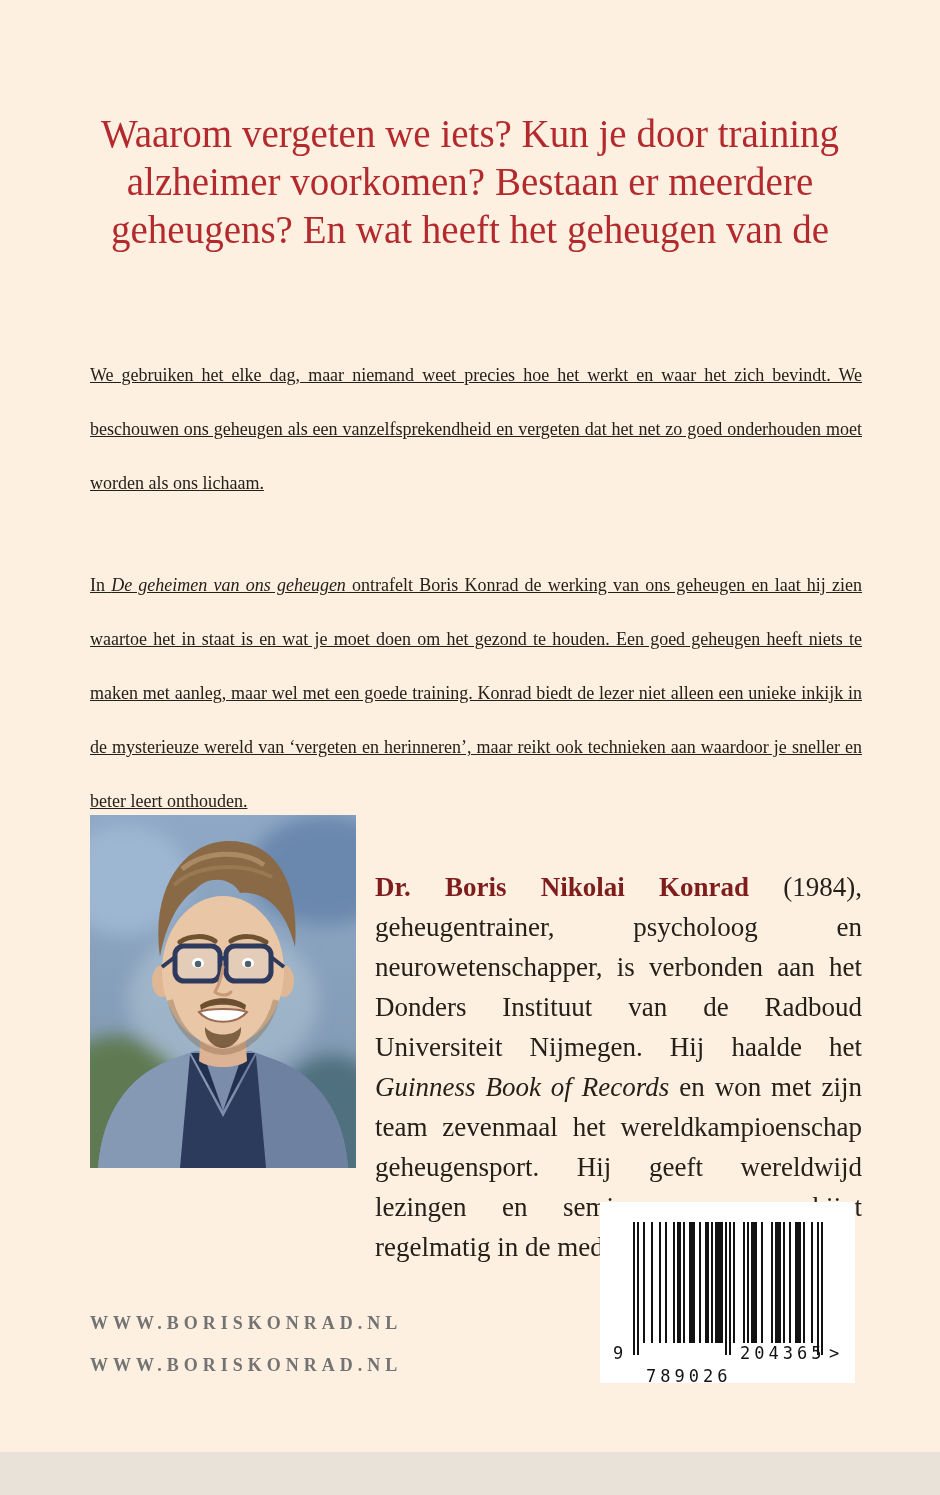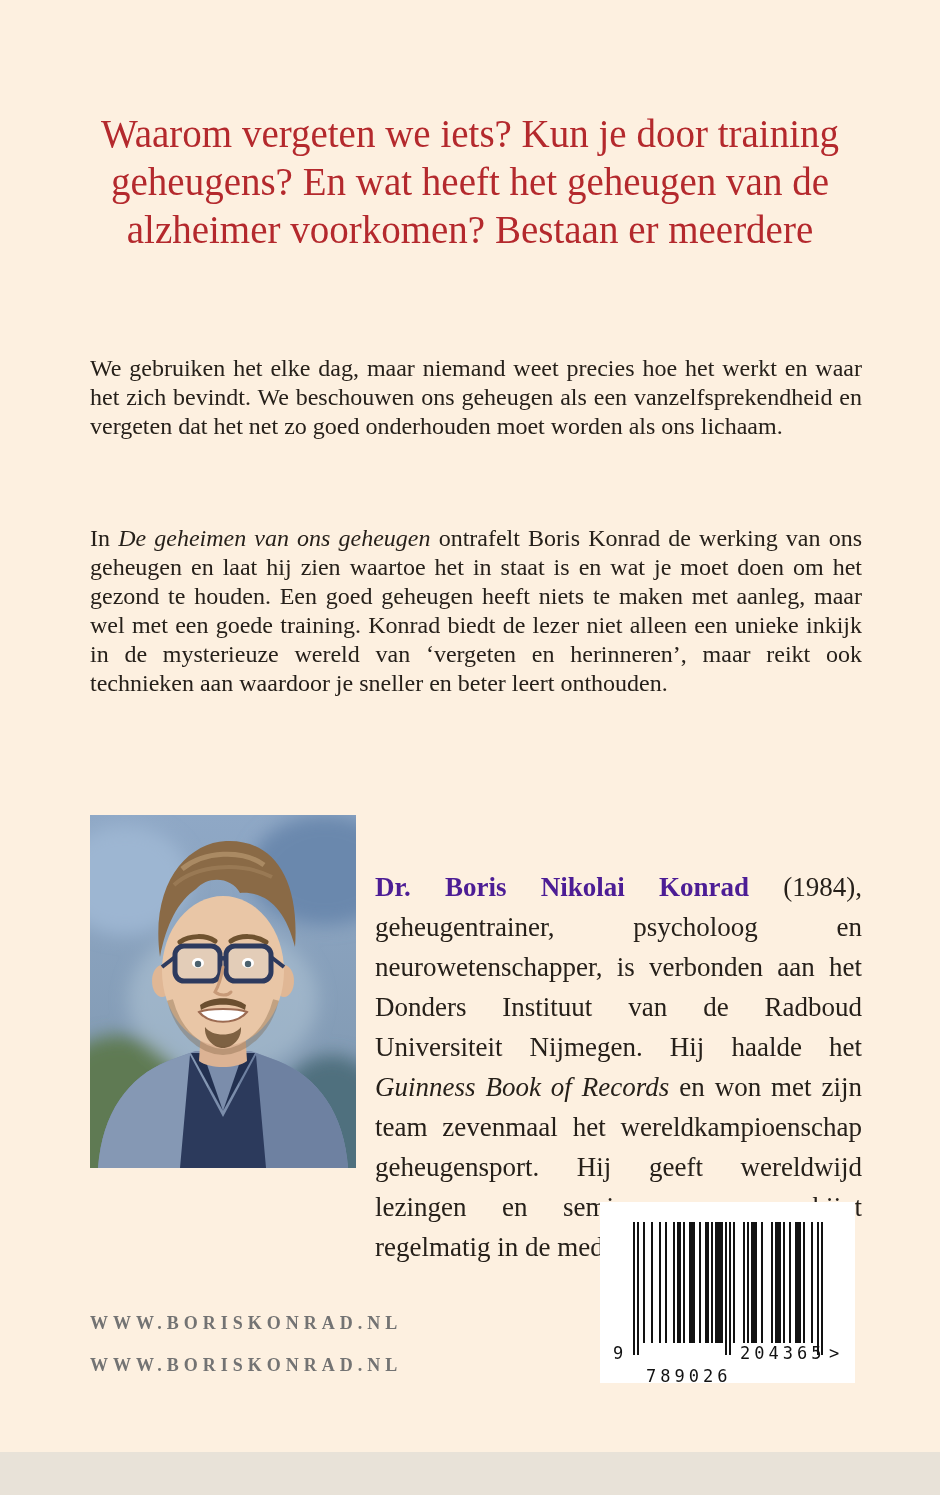--- a/index.html
+++ b/index.html
@@ -11,36 +11,36 @@
   }
   
   .headline{
     position:absolute;top:110px;left:70px;width:800px;
     text-align:center;color:#b4292d;
     font-size:39px;line-height:48px;font-weight:normal;
   }
   
   .para{
     position:absolute;left:90px;width:772px;
-    font-size:24px;line-height:29px;text-align:justify;
+    font-size:18px;line-height:54px;text-align:justify;text-decoration:underline;
   }
   .intro{top:330px;}
-  .synopsis{top:500px;}
+  .synopsis{top:540px;}
   .em{font-style:italic;}
   
   .author{position:absolute;top:815px;left:90px;width:772px;height:353px;}
   .photo{
     position:absolute;left:0;top:0;width:266px;height:353px;
     display:block;
   }
   .bio{
     position:absolute;left:285px;top:25px;width:487px;
     font-size:27px;line-height:40px;text-align:justify;
   }
-  .author-name{color:#4c1d95;font-weight:bold;}
+  .author-name{color:#7f1d1d;font-weight:bold;}
   
   .websites{
     position:absolute;left:90px;top:1302px;
     color:#737373;font-size:18px;line-height:42px;
     letter-spacing:5px;font-weight:bold;
   }
   .websites div{white-space:nowrap;}
   
   .barcode-box{
     position:absolute;left:600px;top:1202px;width:255px;height:181px;
@@ -63,22 +63,22 @@
   .bc-g2{left:140px;letter-spacing:4px;}
   .bc-arrow{left:229px;}
 </style>
 </head>
 <body>
 
 <div class="page">
 
   <div class="headline">
     <div>Waarom vergeten we iets? Kun je door training</div>
+    <div>alzheimer voorkomen? Bestaan er meerdere</div>
     <div>geheugens? En wat heeft het geheugen van de</div>
-    <div>alzheimer voorkomen? Bestaan er meerdere</div>
   </div>
 
   <p class="para intro">
     <span>We gebruiken het elke dag, maar niemand weet precies hoe het werkt en waar het zich bevindt. We beschouwen ons geheugen als een vanzelfsprekendheid en vergeten dat het net zo goed onderhouden moet worden als ons lichaam.</span>
   </p>
 
   <p class="para synopsis">
     <span>In </span><span class="em">De geheimen van ons geheugen</span><span> ontrafelt Boris Konrad de werking van ons geheugen en laat hij zien waartoe het in staat is en wat je moet doen om het gezond te houden. Een goed geheugen heeft niets te maken met aanleg, maar wel met een goede training. Konrad biedt de lezer niet alleen een unieke inkijk in de mysterieuze wereld van ‘vergeten en herinneren’, maar reikt ook technieken aan waardoor je sneller en beter leert onthouden.</span>
   </p>
 

